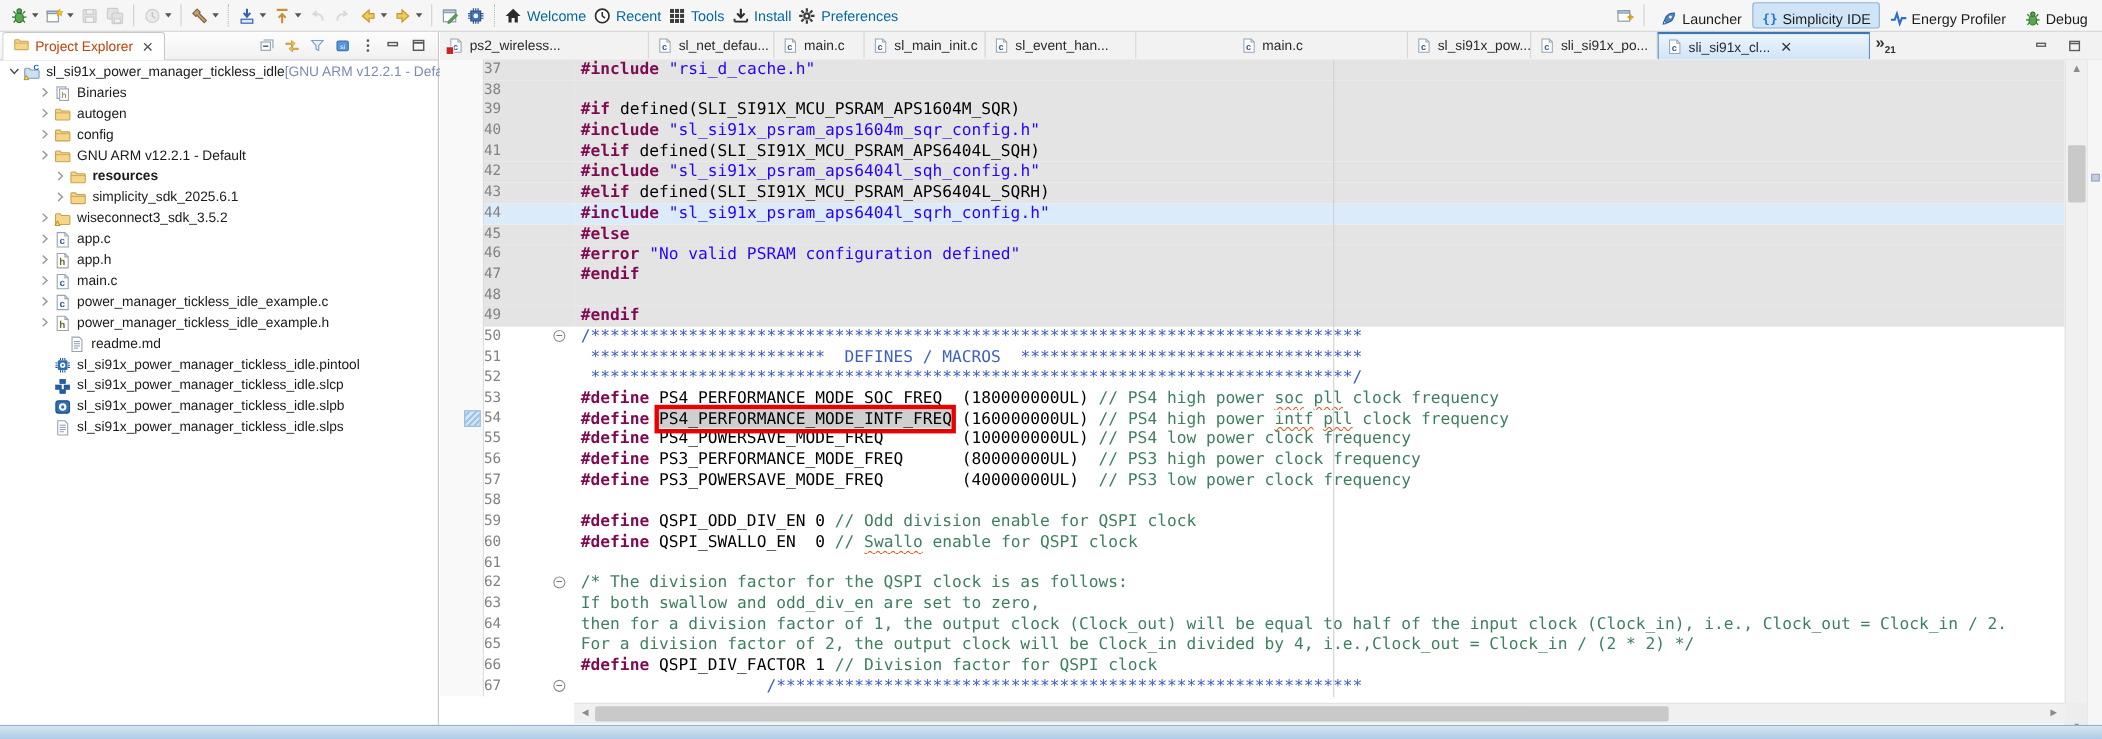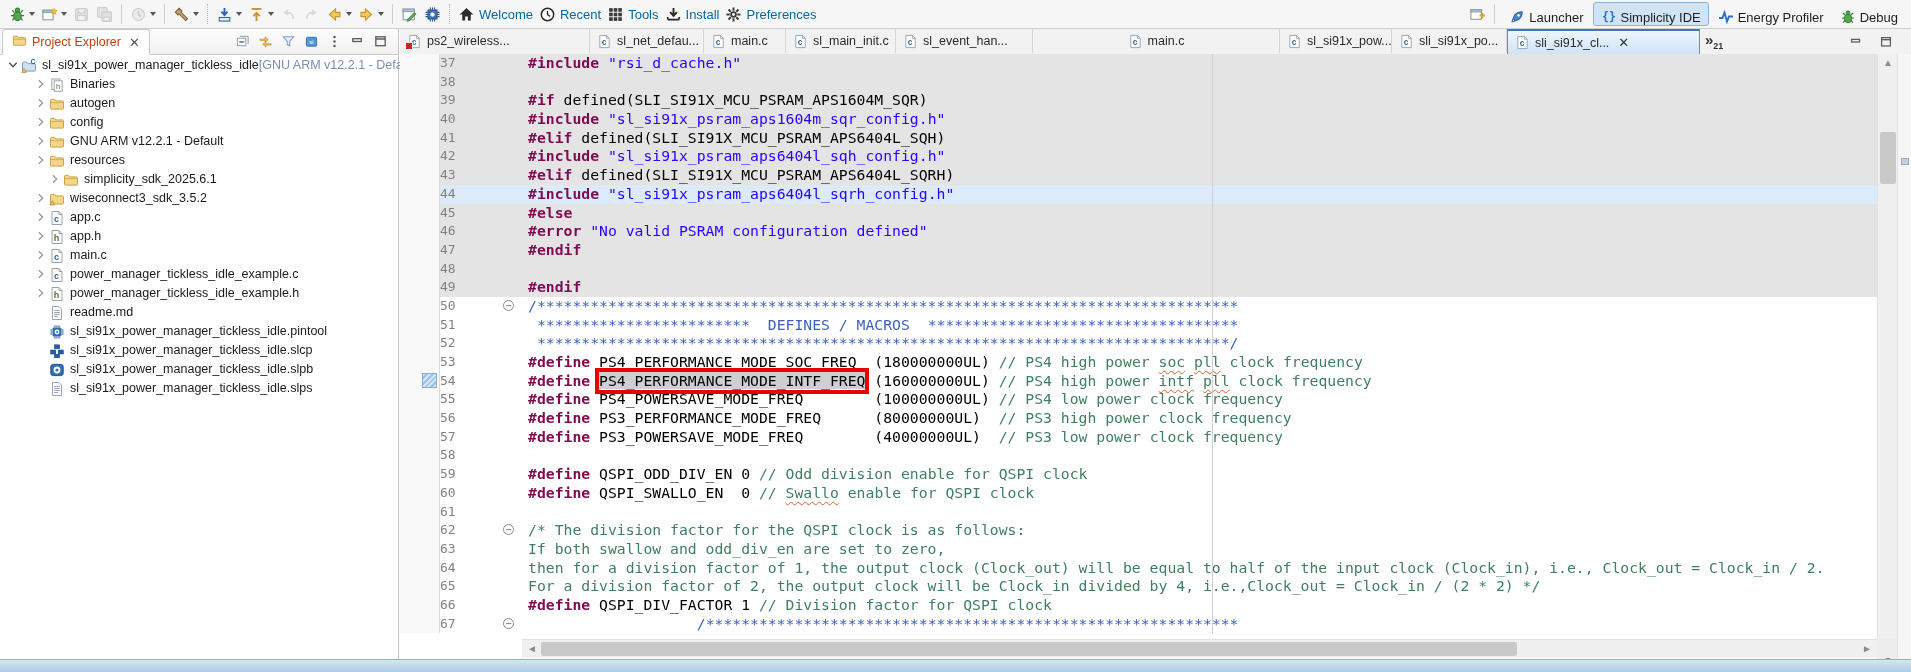--- a/index.html
+++ b/index.html
@@ -460,21 +460,21 @@
       <div class="trow" style="padding-left: 34px;">
         <span class="t-chev"><svg viewBox="0 0 16 16">
             <path d="M5.5 3.8 10 8l-4.5 4.2" stroke="#9a9a9a" stroke-width="1.5" fill="none"></path>
           </svg></span>
         <span class="t-icon"><svg viewBox="0 0 16 16">
             <path d="M1.5 4.2c0-.5.4-.9.9-.9h3.2l1.3 1.6h6.7c.5 0 .9.4.9.9v6.4c0 .5-.4.9-.9.9H2.4c-.5 0-.9-.4-.9-.9z" fill="#f5d689" stroke="#c9a24e"></path>
             <path d="M1.5 6.6h13" stroke="#c9a24e" stroke-width=".8"></path>
           </svg></span>
         <span class="t-label">GNU ARM v12.2.1 - Default</span>
       </div>
-      <div class="trow" style="padding-left: 34px;">
+      <div class="trow" style="padding-left: 48px; font-weight: bold;">
         <span class="t-chev"><svg viewBox="0 0 16 16">
             <path d="M5.5 3.8 10 8l-4.5 4.2" stroke="#9a9a9a" stroke-width="1.5" fill="none"></path>
           </svg></span>
         <span class="t-icon"><svg viewBox="0 0 16 16">
             <path d="M1.5 4.2c0-.5.4-.9.9-.9h3.2l1.3 1.6h6.7c.5 0 .9.4.9.9v6.4c0 .5-.4.9-.9.9H2.4c-.5 0-.9-.4-.9-.9z" fill="#f5d689" stroke="#c9a24e"></path>
             <path d="M1.5 6.6h13" stroke="#c9a24e" stroke-width=".8"></path>
           </svg></span>
         <span class="t-label">resources</span>
       </div>
       <div class="trow" style="padding-left: 48px;">
@@ -545,21 +545,21 @@
         <span class="t-chev"><svg viewBox="0 0 16 16">
             <path d="M5.5 3.8 10 8l-4.5 4.2" stroke="#9a9a9a" stroke-width="1.5" fill="none"></path>
           </svg></span>
         <span class="t-icon"><svg viewBox="0 0 16 16">
             <path d="M3 1.5h7l3 3v10H3z" fill="#fff" stroke="#9aa4ae"></path>
             <path d="M10 1.5v3h3" fill="none" stroke="#9aa4ae"></path>
             <text x="7.6" y="12" font-size="9" font-weight="bold" fill="#6a6a2a" text-anchor="middle" font-family="Liberation Sans,sans-serif">h</text>
           </svg></span>
         <span class="t-label">power_manager_tickless_idle_example.h</span>
       </div>
-      <div class="trow" style="padding-left: 34px;">
+      <div class="trow" style="padding-left: 34px; margin-left: 13px;">
         <span class="t-chev"></span>
         <span class="t-icon"><svg viewBox="0 0 16 16">
             <path d="M3.5 1.5h6.5l2.5 2.5v10.5H3.5z" fill="#fff" stroke="#98a4b0"></path>
             <g stroke="#8899bb" stroke-width=".9">
               <path d="M5.2 5.5h5.6M5.2 7.5h5.6M5.2 9.5h5.6M5.2 11.5h3.8"></path>
             </g>
           </svg></span>
         <span class="t-label">readme.md</span>
       </div>
       <div class="trow" style="padding-left: 34px;">

